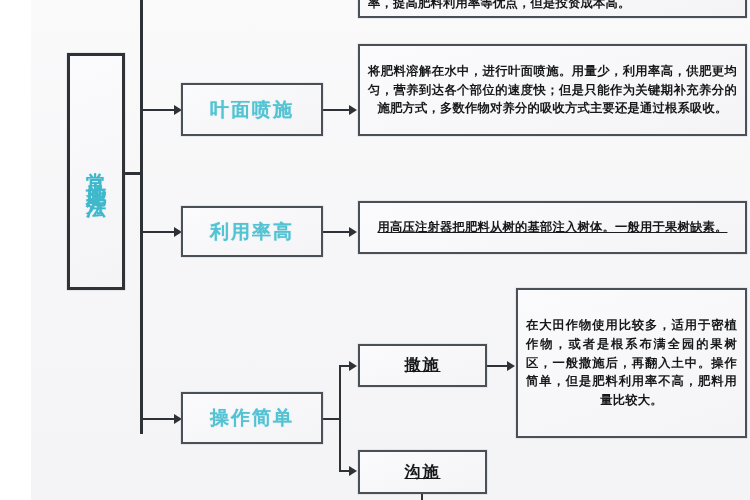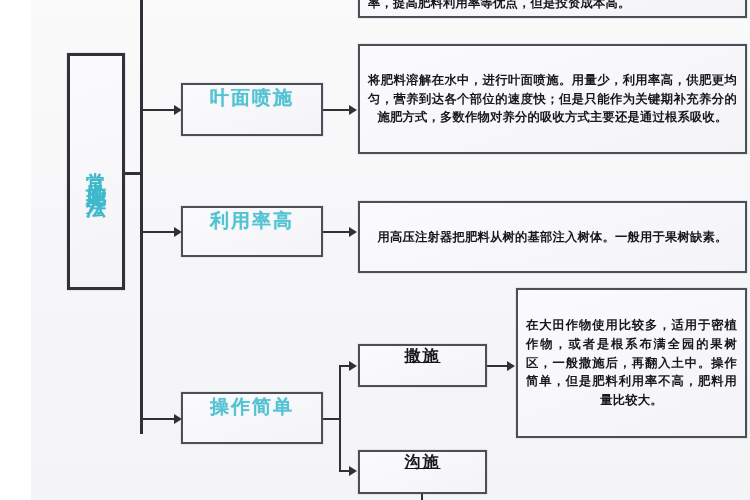--- a/index.html
+++ b/index.html
@@ -18,20 +18,21 @@
     margin-left: 31px;
   }
 
   
   .box {
     position: absolute;
     box-sizing: border-box;
     background: linear-gradient(160deg, #fbfafc 0%, #f4f3f5 100%);
     border: 2px solid #4b4f57;
     display: flex;
+    align-items: center;
     justify-content: center;
     text-align: center;
     color: #1d1d1d;
     box-shadow: 0 0 0 0.5px rgba(120,120,130,0.25);
   }
 
   
   .root-box {
     border-width: 3px;
     border-color: #2f3338;
@@ -146,29 +147,29 @@
   </div>
 
   <div class="box root-box" style="left:36px; top:53px; width:58px; height:237px;">
     <div class="root-label">常见施肥方法</div>
   </div>
 
   <div class="box" style="left:150px; top:83px; width:142px; height:53px;">
     <div class="mid-label">叶面喷施</div>
   </div>
 
-  <div class="box desc-box" style="left:327px; top:44px; width:389px; height:110px;">
+  <div class="box desc-box" style="left:327px; top:44px; width:389px; height:92px;">
     <div class="desc-text">将肥料溶解在水中，进行叶面喷施。用量少，利用率高，供肥更均匀，营养到达各个部位的速度快；但是只能作为关键期补充养分的施肥方式，多数作物对养分的吸收方式主要还是通过根系吸收。</div>
   </div>
 
   <div class="box" style="left:150px; top:206px; width:142px; height:51px;">
     <div class="mid-label">利用率高</div>
   </div>
 
-  <div class="box desc-box" style="left:327px; top:201px; width:389px; height:72px;">
+  <div class="box desc-box" style="left:327px; top:201px; width:389px; height:53px;text-decoration:underline;">
     <div class="desc-text">用高压注射器把肥料从树的基部注入树体。一般用于果树缺素。</div>
   </div>
 
   <div class="box" style="left:150px; top:392px; width:142px; height:52px;">
     <div class="mid-label">操作简单</div>
   </div>
 
   <div class="box" style="left:327px; top:344px; width:129px; height:43px;">
     <div class="sub-label">撒施</div>
   </div>

